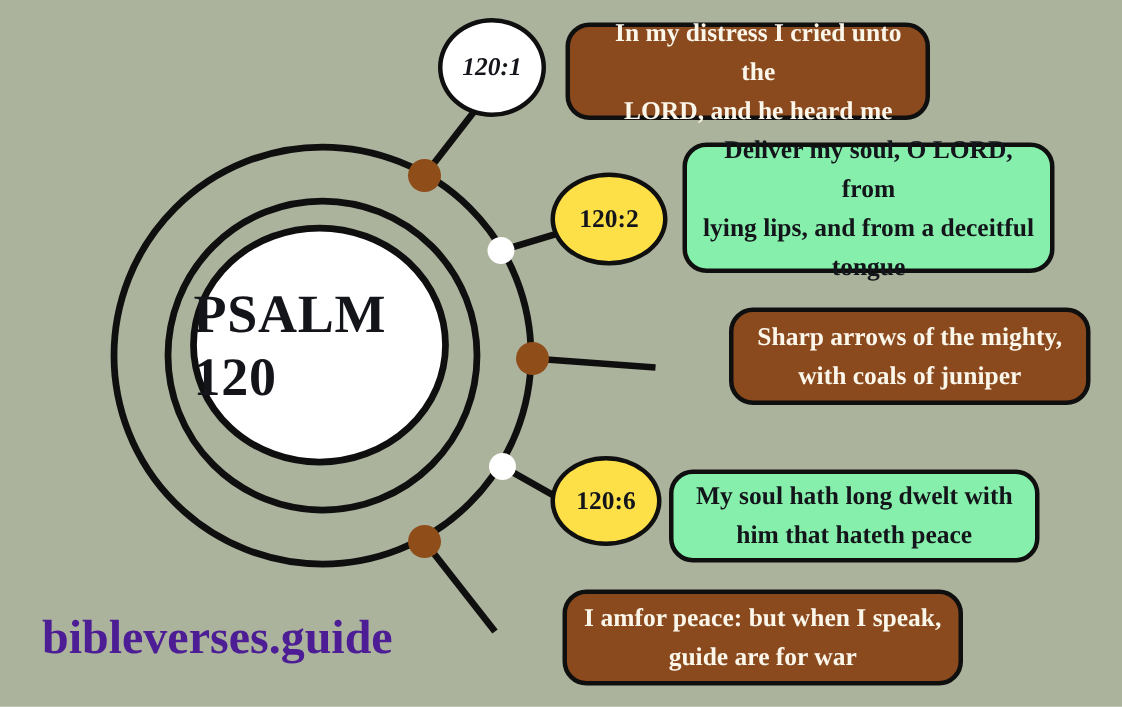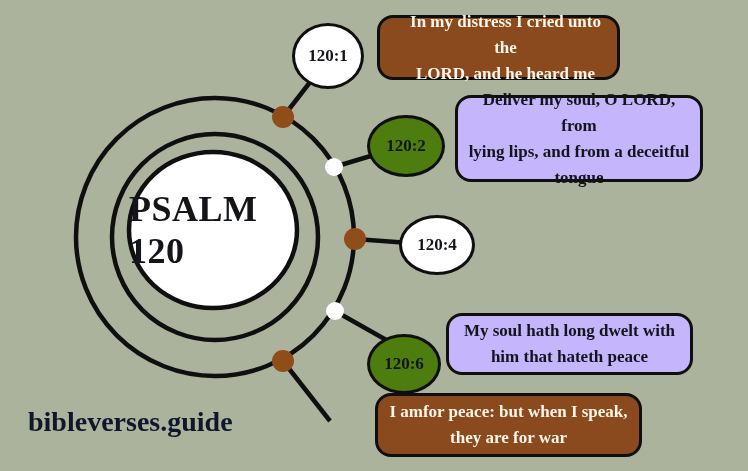--- a/index.html
+++ b/index.html
@@ -57,26 +57,26 @@
     border: 3.5px solid #0f0f0f;
     border-radius: 50%;
     display: flex;
     align-items: center;
     justify-content: center;
     font-size: 17px;
     font-weight: bold;
     color: #13151a;
   }
   .node-white { background: #ffffff; }
-  .node-tan   { background: #4d7c0f; }
+  .node-tan   { background: #fde047; }
 
-  .node-1 { left: 292px; top:  23px; width: 72px; height: 66px; }
+  .node-1 { left: 292px; top:  12px; width: 72px; height: 66px; font-style: italic; }
   .node-2 { left: 367px; top: 115px; width: 78px; height: 62px; }
   .node-4 { left: 399px; top: 215px; width: 76px; height: 60px; }
-  .node-6 { left: 367px; top: 334px; width: 74px; height: 60px; }
+  .node-6 { left: 367px; top: 304px; width: 74px; height: 60px; }
   .node-7 { left: 293px; top: 385px; width: 74px; height: 72px; }
 
   .verse-box {
     position: absolute;
     box-sizing: border-box;
     border: 3px solid #0f0f0f;
     border-radius: 16px;
     display: flex;
     align-items: center;
     justify-content: center;
@@ -85,36 +85,36 @@
     font-weight: bold;
     line-height: 26px;
     white-space: pre-line;
     padding: 2px 10px;
   }
   .box-brown {
     background: #8a4a1e;
     color: #fbf6ea;
   }
   .box-white {
-    background: #c4b5fd;
+    background: #86efac;
     color: #13151a;
   }
   .box-1 { left: 377px; top:  15px; width: 243px; height: 65px; padding-left: 24px; }
   .box-2 { left: 455px; top:  95px; width: 248px; height: 87px; }
   .box-3 { left: 486px; top: 205px; width: 241px; height: 65px; }
   .box-4 { left: 446px; top: 313px; width: 247px; height: 62px; }
   .box-5 { left: 375px; top: 393px; width: 267px; height: 64px; }
 
   .watermark {
     position: absolute;
     left: 28px;
     top: 406px;
-    font-size: 28px;
+    font-size: 32px;
     font-weight: bold;
-    color: #0f172a;
+    color: #4c1d95;
   }
 </style>
 </head>
 <body>
 
 <div class="canvas">
 
   <svg class="diagram-svg" width="748" height="471" viewBox="0 0 748 471">
 
     <circle class="ring" cx="215" cy="237" r="139"></circle>
@@ -132,28 +132,29 @@
     <circle class="dot-white" cx="334" cy="167" r="9"></circle>
     <circle class="dot-brown" cx="355" cy="239" r="11"></circle>
     <circle class="dot-white" cx="335" cy="311" r="9"></circle>
     <circle class="dot-brown" cx="283" cy="361" r="11"></circle>
   </svg>
 
   <div class="hub-label">PSALM 120</div>
 
   <div class="node node-white node-1">120:1</div>
   <div class="node node-tan   node-2">120:2</div>
-  <div class="node node-white node-4">120:4</div>
   <div class="node node-tan   node-6">120:6</div>
 
   <div class="verse-box box-brown box-1">In my distress I cried unto the
 LORD, and he heard me</div>
   <div class="verse-box box-white box-2">Deliver my soul, O LORD, from
 lying lips, and from a deceitful
 tongue</div>
+  <div class="verse-box box-brown box-3">Sharp arrows of the mighty,
+with coals of juniper</div>
   <div class="verse-box box-white box-4">My soul hath long dwelt with
 him that hateth peace</div>
   <div class="verse-box box-brown box-5">I amfor peace: but when I speak,
-they are for war</div>
+guide are for war</div>
 
   <div class="watermark">bibleverses.guide</div>
 
 </div>
 
 </body></html>

